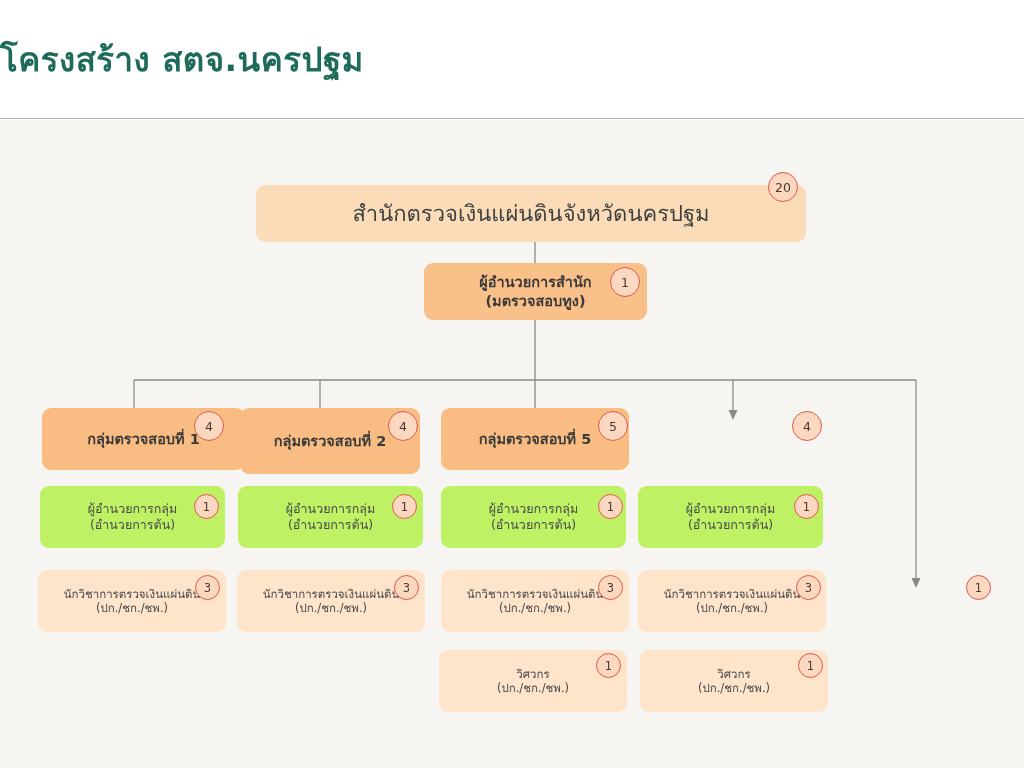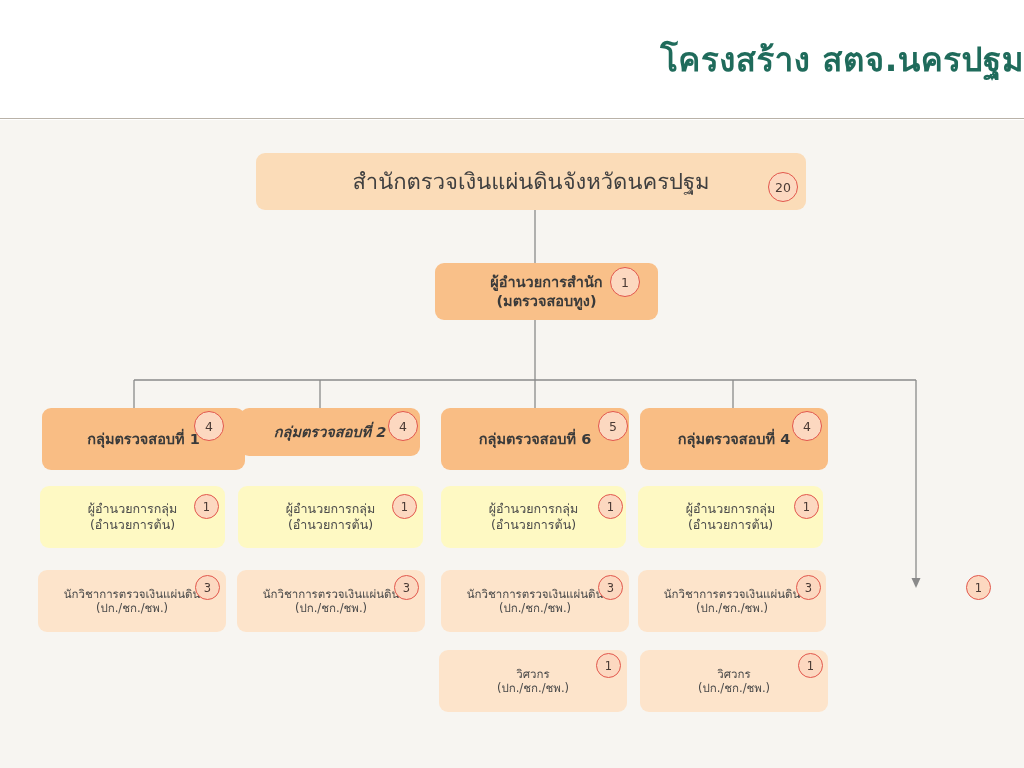--- a/index.html
+++ b/index.html
@@ -7,21 +7,21 @@
     width:1024px;height:768px;
     background:#ffffff;
     font-family:"DejaVu Sans","Liberation Sans",sans-serif;
     overflow:hidden;
   }
   #root{position:relative;width:1024px;height:768px;}
 
   .header{
     position:absolute;left:0;top:0;width:1024px;height:119px;
     background:#ffffff;
-    display:flex;align-items:center;justify-content:flex-end;
+    display:flex;align-items:center;justify-content:flex-start;
     border-bottom:1px solid #b9b2a8;
     box-sizing:border-box;
   }
   .header-title{
     font-size:33px;font-weight:bold;color:#1f6b5b;
     letter-spacing:0.5px;
     white-space:nowrap;
   }
 
   .canvas{
@@ -38,30 +38,30 @@
     display:flex;align-items:center;justify-content:center;
     text-align:center;
     line-height:1.25;
     color:#3c3c3c;
   }
   .node .lines{display:block;padding:0 18px;}
   .node .l2{display:block;}
 
   
   .tier-root{
-    background:#fbdcb8;font-size:22px;color:#404040;
+    background:#fbdcb8;font-size:22px;color:#404040;margin-top:32px;
   }
   .tier-dir{
-    background:#f9c089;font-size:14.5px;font-weight:bold;color:#3a3a3a;margin-left:11px;
+    background:#f9c089;font-size:14.5px;font-weight:bold;color:#3a3a3a;
   }
   .tier-group{
     background:#f9bd84;font-size:14.5px;font-weight:bold;color:#3a3a3a;
   }
   .tier-sub{
-    background:#fef9c3;font-size:12.5px;color:#4a4a4a;
+    background:#bef264;font-size:12.5px;color:#4a4a4a;
   }
   .tier-staff{
     background:#fde4cb;font-size:11.5px;color:#4a4a4a;
   }
 
   .badge{
     position:absolute;
     width:30px;height:30px;border-radius:50%;
     background:#fcd8c0;border:1.4px solid #e2574c;
     color:#4a3a34;font-size:12.5px;font-weight:normal;
@@ -117,33 +117,30 @@
         <span class="l2">(มตรวจสอบทูง)</span>
       </span>
     </div>
     <div class="badge" style="left:610px;top:147px;">1</div>
 
     <div class="node tier-group" style="left:42px;top:288px;width:203px;height:62px;">
       <span class="lines">กลุ่มตรวจสอบที่ 1</span>
     </div>
     <div class="badge" style="left:194px;top:291px;">4</div>
 
-    <div class="node tier-group" style="left:240px;top:288px;width:180px;height:48px;font-style:italic;">
+    <div class="node tier-group" style="left:240px;top:288px;width:180px;height:66px;">
       <span class="lines">กลุ่มตรวจสอบที่ 2</span>
     </div>
     <div class="badge" style="left:388px;top:291px;">4</div>
 
     <div class="node tier-group" style="left:441px;top:288px;width:188px;height:62px;">
-      <span class="lines">กลุ่มตรวจสอบที่ 6</span>
+      <span class="lines">กลุ่มตรวจสอบที่ 5</span>
     </div>
     <div class="badge" style="left:598px;top:291px;">5</div>
 
-    <div class="node tier-group" style="left:640px;top:288px;width:188px;height:62px;">
-      <span class="lines">กลุ่มตรวจสอบที่ 4</span>
-    </div>
     <div class="badge" style="left:792px;top:291px;">4</div>
 
     <div class="node tier-sub" style="left:40px;top:366px;width:185px;height:62px;">
       <span class="lines">
         <span>ผู้อำนวยการกลุ่ม</span>
         <span class="l2">(อำนวยการต้น)</span>
       </span>
     </div>
     <div class="badge sm" style="left:194px;top:374px;">1</div>
 

